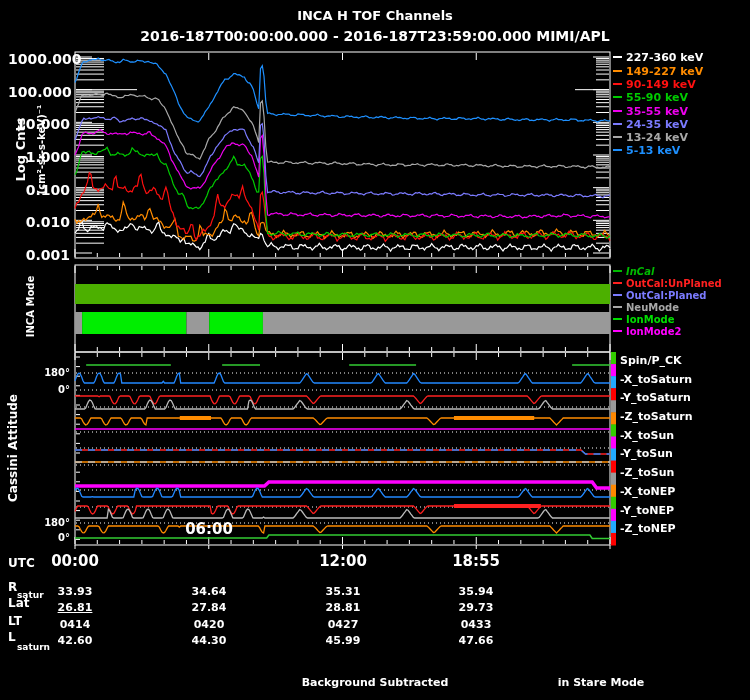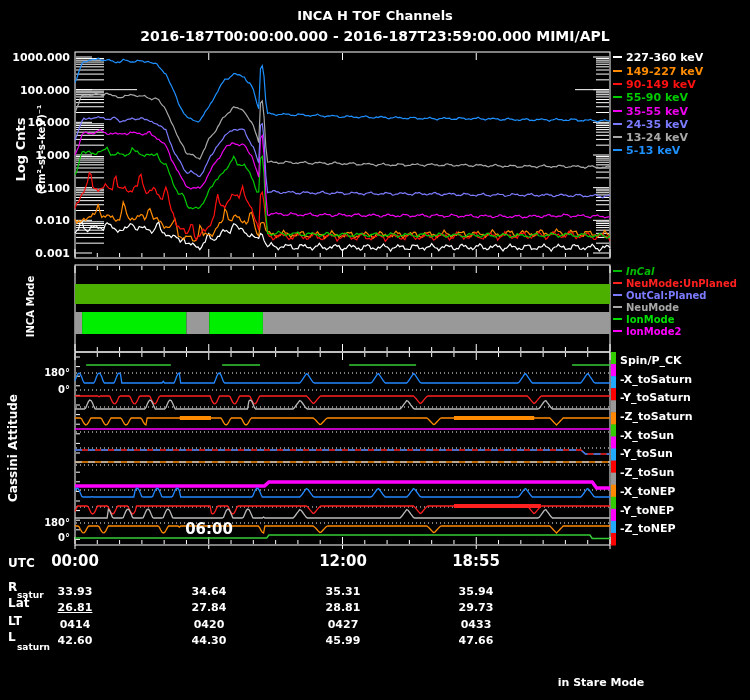--- a/index.html
+++ b/index.html
@@ -5,21 +5,21 @@
   html,body{margin:0;padding:0;background:#000;}
   #app{position:relative;width:750px;height:700px;background:#000;overflow:hidden;
        font-family:"DejaVu Sans",sans-serif;font-weight:bold;color:#fff;}
   .abs{position:absolute;}
   .ctr{text-align:center;}
   .rot{transform:rotate(-90deg);}
   .leg{position:absolute;white-space:nowrap;font-size:11px;line-height:12px;left:613px;}
   .leg-sm{font-size:10px;}
   .att-leg{left:620px;color:#fff;}
   .dash{display:inline-block;width:9px;height:2px;margin-right:4px;vertical-align:3px;background:currentColor;}
-  .yt{position:absolute;left:8px;width:62px;text-align:right;font-size:11px;}
+  .yt{position:absolute;left:8px;width:62px;text-align:right;font-size:14px;}
   .att-yt{position:absolute;left:30px;width:40px;text-align:right;font-size:10px;}
   .tt{position:absolute;width:60px;text-align:center;font-size:15px;}
   .cell{position:absolute;width:64px;text-align:center;font-size:11px;}
   .rowlab{position:absolute;left:8px;font-size:12px;}
   .sublab{position:absolute;left:17px;font-size:9px;}
   #chart-holder{position:absolute;left:0;top:0;width:750px;height:700px;}
 </style>
 </head>
 <body>
 
@@ -376,21 +376,21 @@
   <div class="leg tof-leg" style="top: 79px; color: rgb(255, 16, 16);"><span class="dash"></span><span>90-149 keV</span></div>
   <div class="leg tof-leg" style="top: 92px; color: rgb(0, 204, 0);"><span class="dash"></span><span>55-90 keV</span></div>
   <div class="leg tof-leg" style="top: 106px; color: rgb(238, 0, 238);"><span class="dash"></span><span>35-55 keV</span></div>
   <div class="leg tof-leg" style="top: 119px; color: rgb(123, 123, 255);"><span class="dash"></span><span>24-35 keV</span></div>
   <div class="leg tof-leg" style="top: 132px; color: rgb(168, 168, 168);"><span class="dash"></span><span>13-24 keV</span></div>
   <div class="leg tof-leg" style="top: 145px; color: rgb(30, 144, 255);"><span class="dash"></span><span>5-13 keV</span></div>
 
   <div class="abs rot ctr" style="left:-20px;top:301px;width:100px;font-size:10px;">INCA Mode</div>
 
   <div class="leg leg-sm mode-leg" style="top: 266px; color: rgb(0, 187, 0); font-style: italic;"><span class="dash"></span><span>InCal</span></div>
-  <div class="leg leg-sm mode-leg" style="top: 278px; color: rgb(255, 32, 32);"><span class="dash"></span><span>NeuMode:UnPlaned</span></div>
+  <div class="leg leg-sm mode-leg" style="top: 278px; color: rgb(255, 32, 32);"><span class="dash"></span><span>OutCal:UnPlaned</span></div>
   <div class="leg leg-sm mode-leg" style="top: 290px; color: rgb(123, 123, 255);"><span class="dash"></span><span>OutCal:Planed</span></div>
   <div class="leg leg-sm mode-leg" style="top: 302px; color: rgb(168, 168, 168);"><span class="dash"></span><span>NeuMode</span></div>
   <div class="leg leg-sm mode-leg" style="top: 314px; color: rgb(0, 221, 0);"><span class="dash"></span><span>IonMode</span></div>
   <div class="leg leg-sm mode-leg" style="top: 326px; color: rgb(255, 0, 255);"><span class="dash"></span><span>IonMode2</span></div>
 
   <div class="abs rot ctr" style="left:-67px;top:441px;width:160px;font-size:12px;">Cassini Attitude</div>
 
   <div class="att-yt" style="top:367px;">180°</div>
   <div class="att-yt" style="top:384px;">0°</div>
   <div class="att-yt" style="top:517px;">180°</div>
@@ -433,15 +433,16 @@
   <div class="cell" style="left:43px;top:618px;">0414</div>
   <div class="cell" style="left:177px;top:618px;">0420</div>
   <div class="cell" style="left:311px;top:618px;">0427</div>
   <div class="cell" style="left:444px;top:618px;">0433</div>
 
   <div class="cell" style="left:43px;top:634px;">42.60</div>
   <div class="cell" style="left:177px;top:634px;text-align:center;">44.30</div>
   <div class="cell" style="left:311px;top:634px;">45.99</div>
   <div class="cell" style="left:444px;top:634px;">47.66</div>
 
+  <div class="abs ctr" style="left:265px;top:676px;width:220px;font-size:11px;">Background Subtracted</div>
   <div class="abs ctr" style="left:521px;top:676px;width:160px;font-size:11px;">in Stare Mode</div>
 
 </div>
 
 </body></html>

